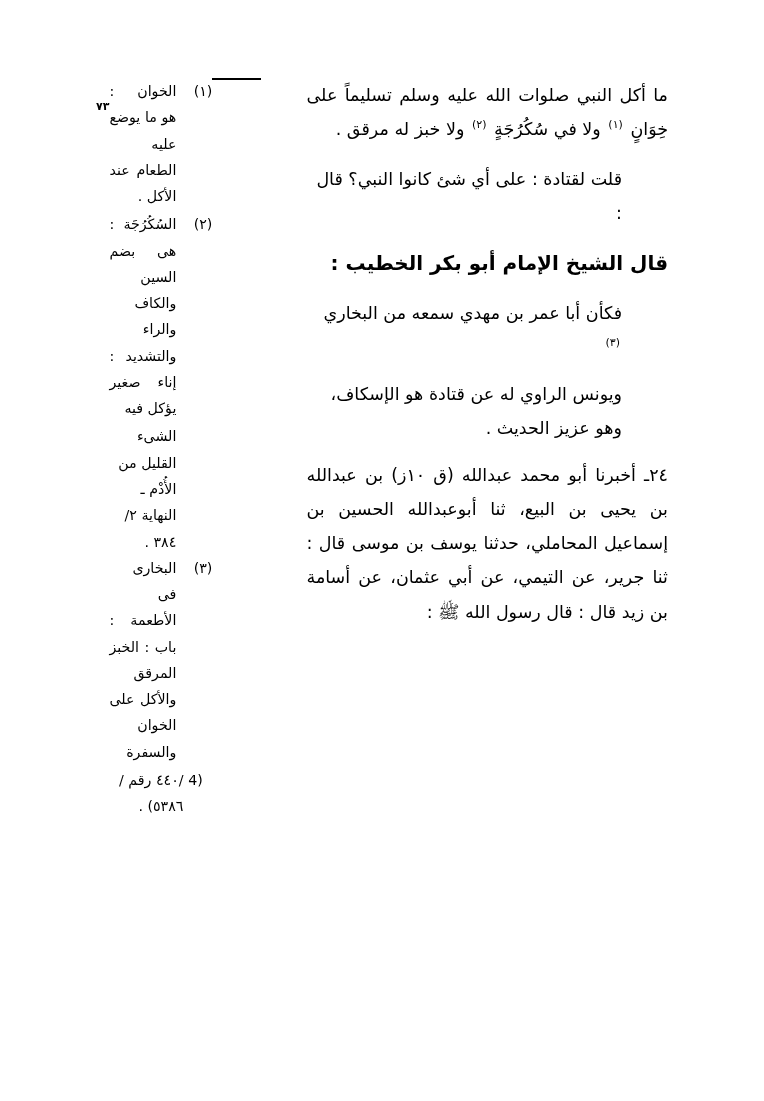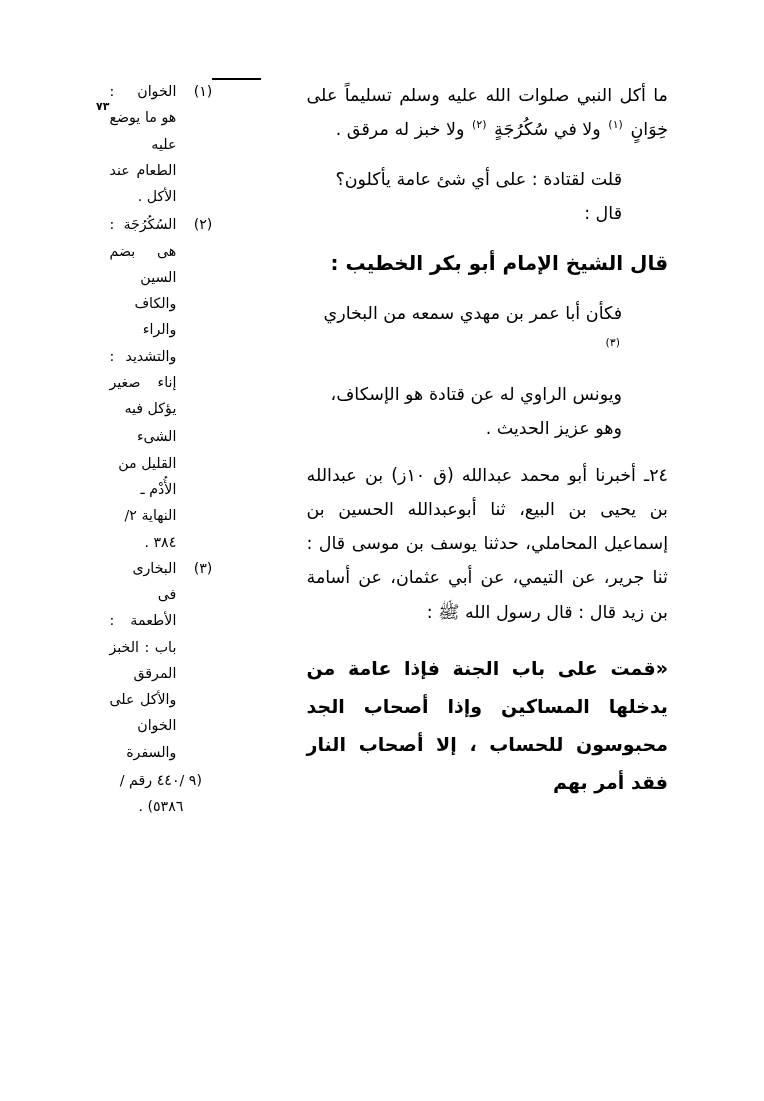--- a/index.html
+++ b/index.html
@@ -117,33 +117,32 @@
 </style>
 </head>
 <body>
 
 <div class="page">
 
   <div class="body-area">
 
     <p class="para opening"><span>ما أكل النبي صلوات الله عليه وسلم تسليماً على خِوَانٍ </span><sup class="fn">(١)</sup><span> ولا في سُكُرُجَةٍ </span><sup class="fn">(٢)</sup><span> ولا خبز له مرقق .</span></p>
 
-    <p class="para short right-pad">قلت لقتادة : على أي شئ عامة يأكلون؟ قال :</p>
+    <p class="para short right-pad">قلت لقتادة : على أي شئ كانوا النبي؟ قال :</p>
 
 
     <p class="heading">قال الشيخ الإمام أبو بكر الخطيب :</p>
 
 
     <p class="para short right-pad"><span>فكأن أبا عمر بن مهدي سمعه من البخاري </span><sup class="fn">(٣)</sup></p>
 
     <p class="para short right-pad">ويونس الراوي له عن قتادة هو الإسكاف، وهو عزيز الحديث .</p>
 
     <p class="para">٢٤ـ أخبرنا أبو محمد عبدالله (ق ١٠ز) بن عبدالله بن يحيى بن البيع، ثنا أبوعبدالله الحسين بن إسماعيل المحاملي، حدثنا يوسف بن موسى قال : ثنا جرير، عن التيمي، عن أبي عثمان، عن أسامة بن زيد قال : قال رسول الله ﷺ :</p>
 
-    <p class="quote-bold">«قمت على باب الجنة فإذا عامة من يدخلها المساكين وإذا أصحاب الجد محبوسون للحساب ، إلا أصحاب النار فقد أمر بهم</p>
 
   </div>
 
   <div class="spacer"></div>
 
   <div class="footnote-rule"></div>
 
   <div class="footnotes">
 
     <div class="fn-row">
@@ -154,19 +153,19 @@
     <div class="fn-row">
       <span class="fn-num">(٢)</span>
       <span class="fn-text">السُكُرُجَة : هى بضم السين والكاف والراء والتشديد : إناء صغير يؤكل فيه</span>
     </div>
     <div class="fn-cont">الشىء القليل من الأُدْم ـ النهاية ٢/ ٣٨٤ .</div>
 
     <div class="fn-row">
       <span class="fn-num">(٣)</span>
       <span class="fn-text">البخارى فى الأطعمة : باب : الخبز المرقق والأكل على الخوان والسفرة</span>
     </div>
-    <div class="fn-cont end">(٩ /٤٤٠ رقم /٥٣٨٦) .</div>
+    <div class="fn-cont end">(4 /٤٤٠ رقم /٥٣٨٦) .</div>
 
   </div>
 
   <div class="page-number">٧٣</div>
 
 </div>
 
 </body></html>

